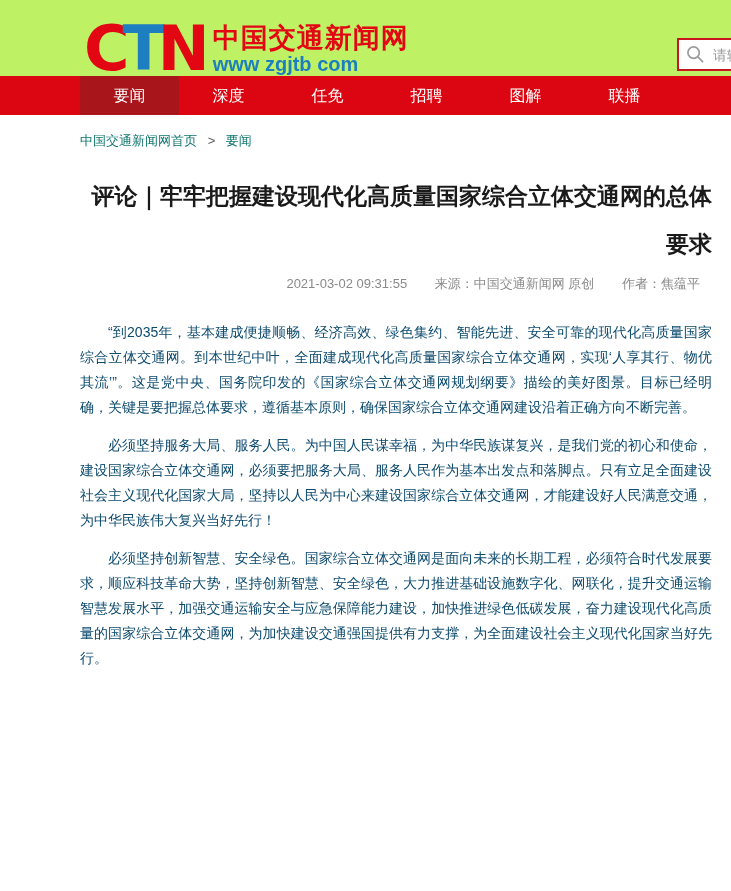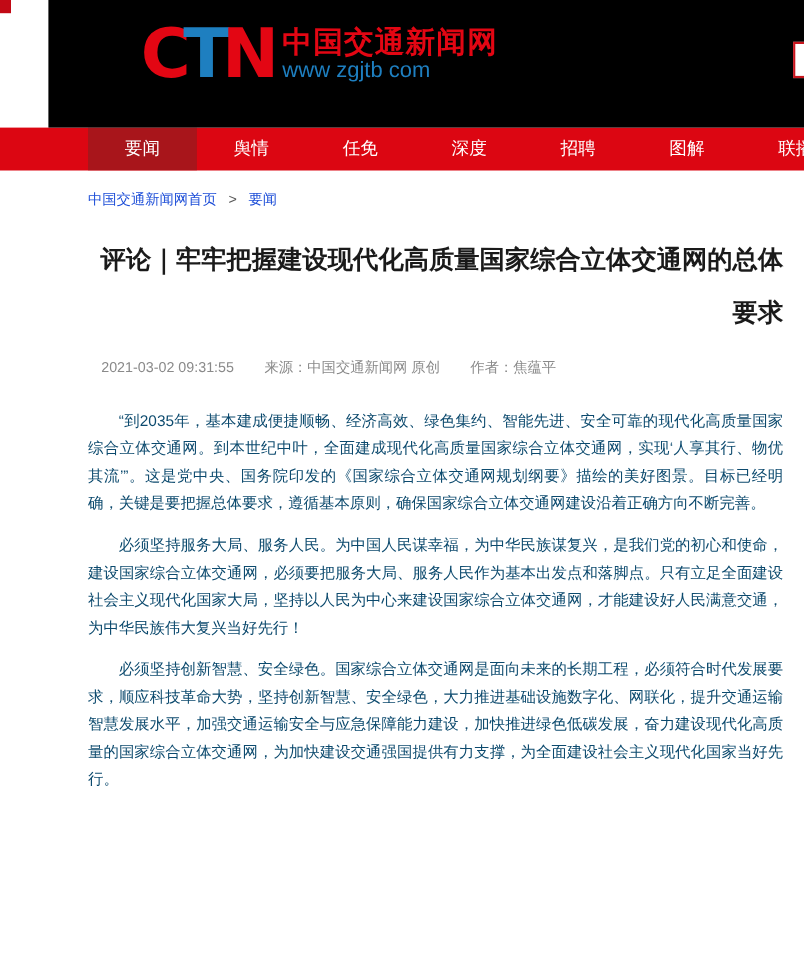--- a/index.html
+++ b/index.html
@@ -11,23 +11,22 @@
     position: relative;
   }
   .favicon-dot {
     position: absolute; top: 0; left: 0;
     width: 10px; height: 12px;
     background: #c20915;
   }
   
   .site-header {
     position: relative;
-    height: 116px;
-    background: #000000;
-    margin-left: 44px;
+    height: 76px;
+    background: #bef264;
   }
   .logo {
     position: absolute; left: 84px; top: 20px;
     display: flex; align-items: center;
     cursor: pointer;
   }
   .logo-ctn {
     font-family: "DejaVu Sans", sans-serif;
     font-weight: 900;
     font-size: 62px;
@@ -42,21 +41,21 @@
   .logo-cn {
     color: #e30613;
     font-size: 27px;
     font-weight: bold;
     letter-spacing: 1px;
     line-height: 30px;
   }
   .logo-url {
     color: #1e7fc0;
     font-size: 20px;
-    font-weight: normal;
+    font-weight: bold;
     line-height: 22px;
   }
   .search-box {
     position: absolute; left: 677px; top: 38px;
     width: 140px; height: 29px;
     border: 2px solid #c8161e;
     background: #fff;
     display: flex; align-items: center;
     padding-left: 7px;
   }
@@ -87,39 +86,39 @@
     cursor: pointer;
   }
   .nav-item.active { background: #a8151b; }
   
   .breadcrumb {
     margin: 17px 0 0 80px;
     font-size: 13px;
     color: #595959;
   }
   .breadcrumb a {
-    color: #1d4ed8; text-decoration: none; cursor: pointer;
+    color: #0f766e; text-decoration: none; cursor: pointer;
   }
   .breadcrumb .sep { margin: 0 7px; color: #595959; }
   
   .article {
     width: 632px;
     margin-left: 80px;
   }
   .article-title {
     margin: 22px 0 0 0;
     font-size: 23px;
     font-weight: bold;
     color: #1a1a1a;
     text-align: right;
     line-height: 48px;
   }
   .article-meta {
-    margin-top: 17px;
-    text-align: left;
+    margin-top: 7px;
+    text-align: right;
     font-size: 13px;
     color: #8a8a8a;
   }
   .article-meta span { margin: 0 12px; }
   .article-body p {
     margin: 13px 0 0 0;
     font-size: 14px;
     color: #0c4a6e;
     line-height: 25px;
     text-align: justify;
@@ -144,23 +143,22 @@
     <svg width="19" height="19" viewBox="0 0 20 20">
       <circle cx="8" cy="8" r="6" fill="none" stroke="#9b9b9b" stroke-width="1.8"></circle>
       <line x1="12.5" y1="12.5" x2="18" y2="18" stroke="#9b9b9b" stroke-width="1.8"></line>
     </svg>
     <input type="text" placeholder="请输入关键词" style="">
   </div>
 </header>
 
 <nav class="main-nav">
   <a class="nav-item active">要闻</a>
-  <a class="nav-item">舆情</a>
+  <a class="nav-item">深度</a>
   <a class="nav-item">任免</a>
-  <a class="nav-item">深度</a>
   <a class="nav-item">招聘</a>
   <a class="nav-item">图解</a>
   <a class="nav-item">联播</a>
 </nav>
 
 <div class="breadcrumb">
   <a>中国交通新闻网首页</a>
   <span class="sep">&gt;</span>
   <a>要闻</a>
 </div>

